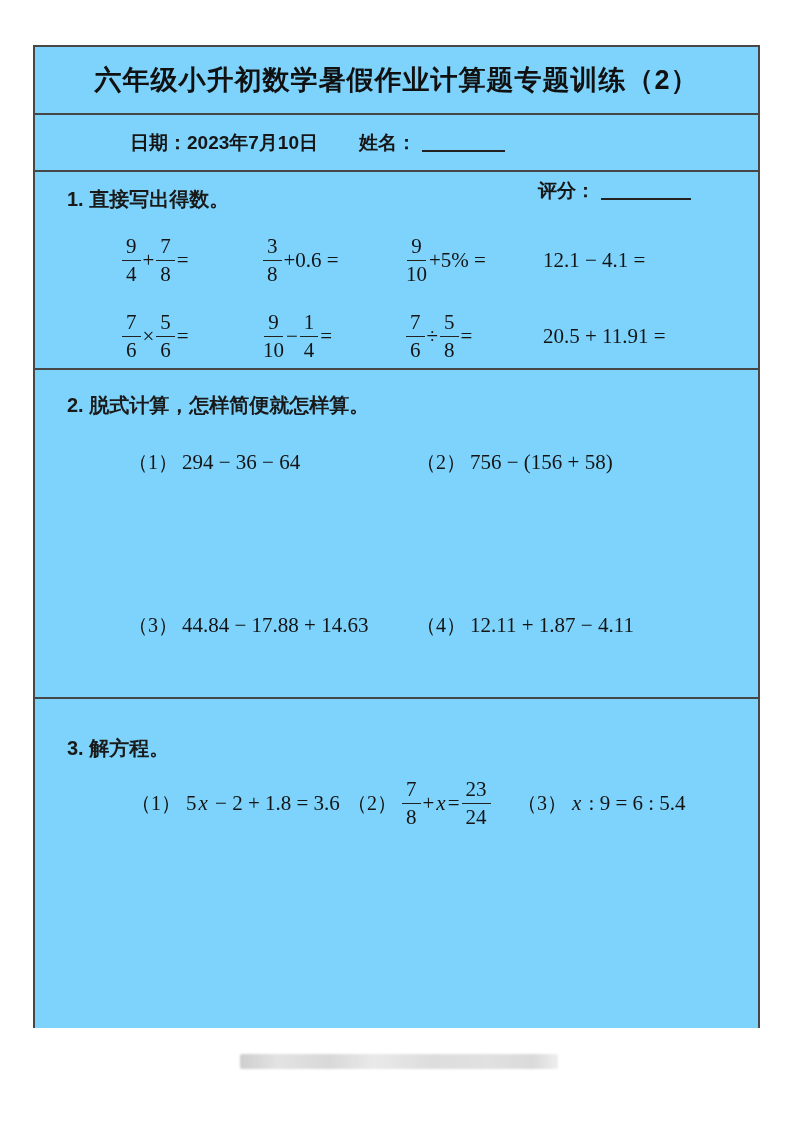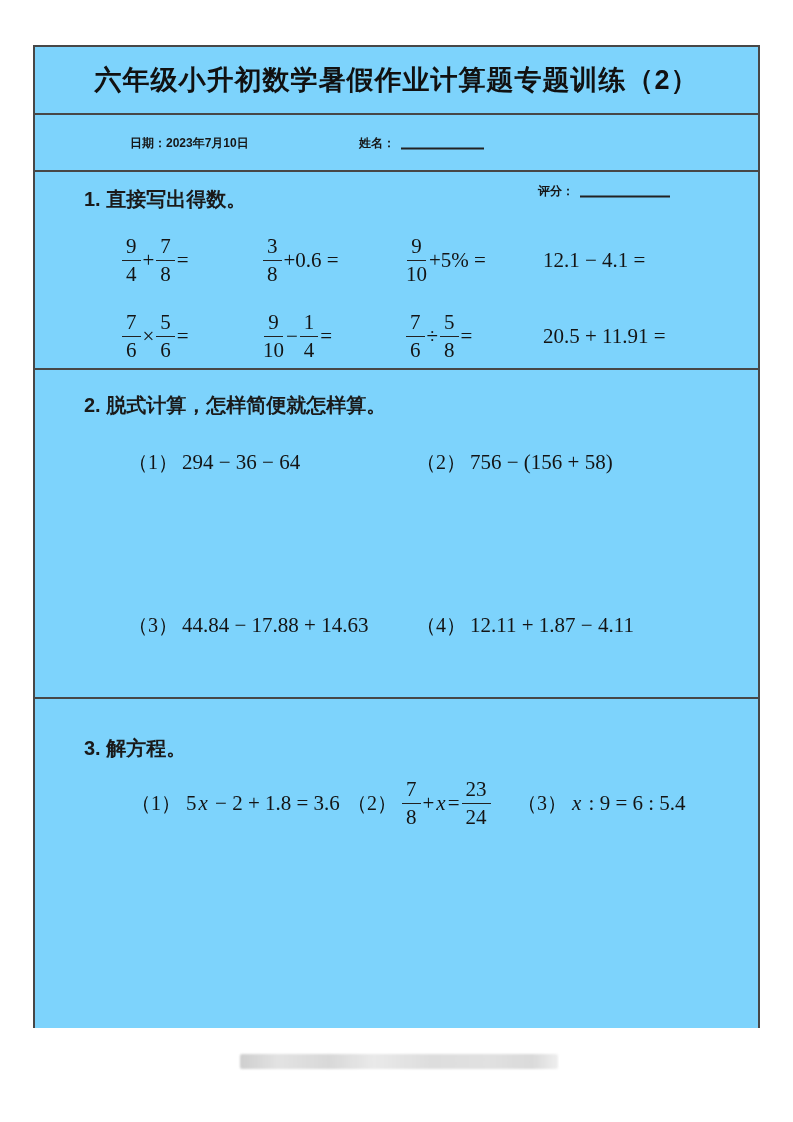--- a/index.html
+++ b/index.html
@@ -15,38 +15,38 @@
   }
   .row-title{
     height:68px;border-bottom:2px solid #474747;box-sizing:border-box;
     display:flex;align-items:center;justify-content:center;
   }
   .row-title h1{
     margin:0;font-size:27px;font-weight:700;letter-spacing:1px;color:#111;
   }
   .row-meta{
     position:relative;height:57px;border-bottom:2px solid #474747;box-sizing:border-box;
-    font-size:12px;font-weight:700;color:#161616;
+    font-size:19px;font-weight:700;color:#161616;
   }
   .meta-item{position:absolute;top:50%;transform:translateY(-50%);white-space:nowrap;}
   .meta-date{left:95px;}
   .meta-name{left:324px;}
   .meta-score{left:503px;margin-top:48px;}
   .blank-line{
     display:inline-block;height:1.05em;border-bottom:2px solid #222;
     vertical-align:-3px;margin-left:6px;
   }
   .blank-name{width:83px;}
   .blank-score{width:90px;}
   .section{box-sizing:border-box;position:relative;}
   .sec1{height:198px;border-bottom:2px solid #474747;}
   .sec2{height:329px;border-bottom:2px solid #474747;}
   .sec3{height:273px;}
   .sec-heading{
-    margin:0;padding:14px 0 0 49px;font-size:20px;font-weight:600;color:#1a1a1a;
+    margin:0;padding:14px 0 0 32px;font-size:20px;font-weight:600;color:#1a1a1a;
   }
   .sec2 .sec-heading{padding-top:22px;}
   .sec3 .sec-heading{padding-top:20px;margin-top:16px;}
   
   .math{
     font-family:"Liberation Serif","DejaVu Serif",serif;font-size:21px;color:#141414;
     display:inline-flex;align-items:center;white-space:pre;
   }
   .math > span{margin:0 1px;}
   .frac{

